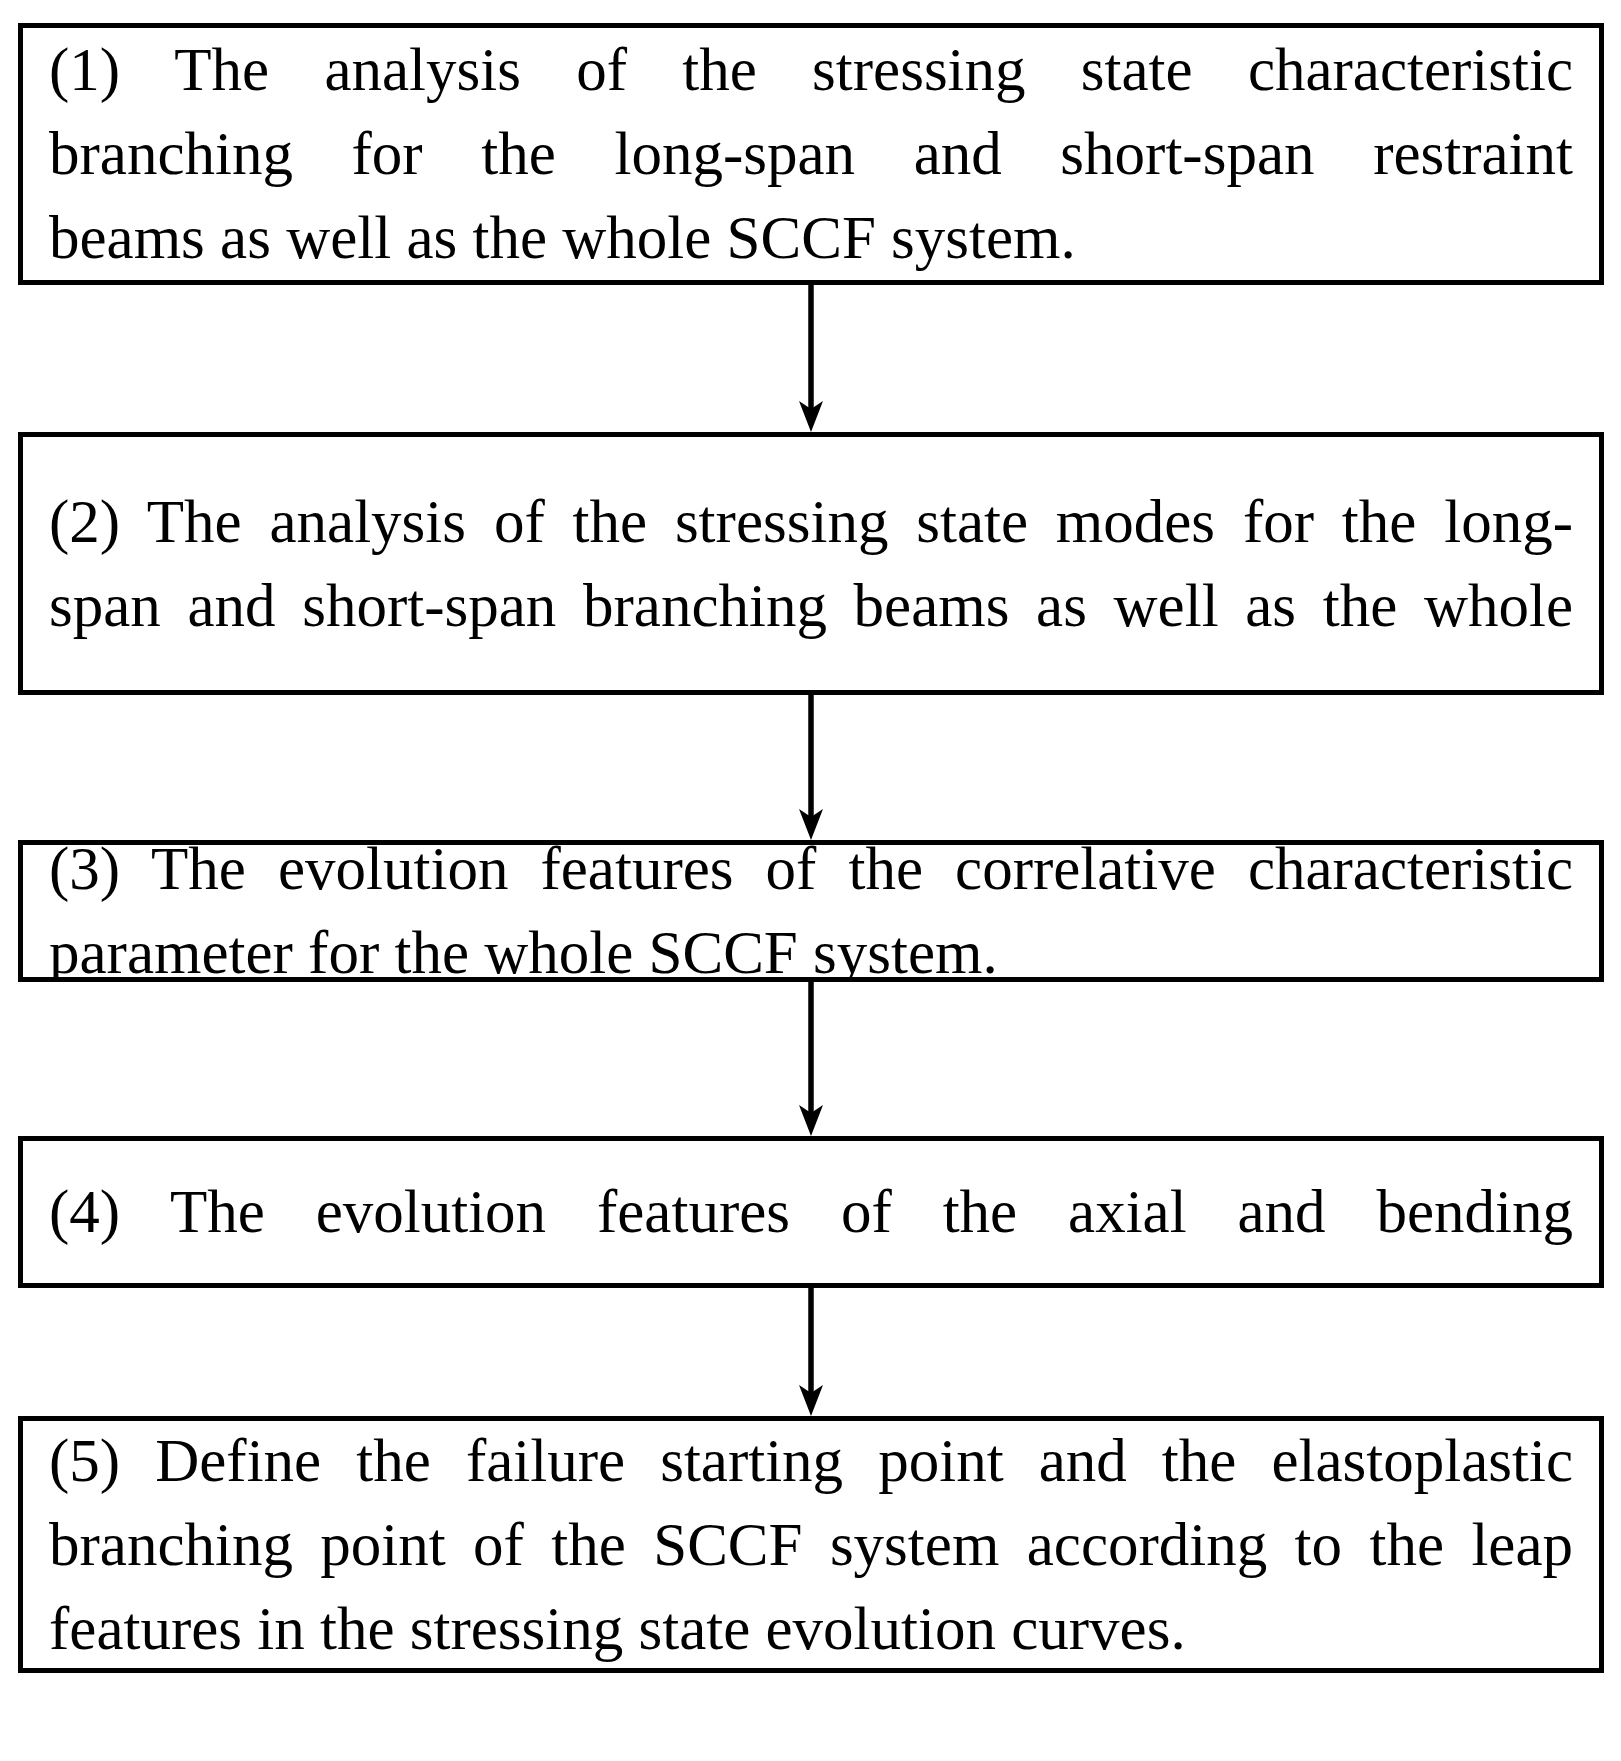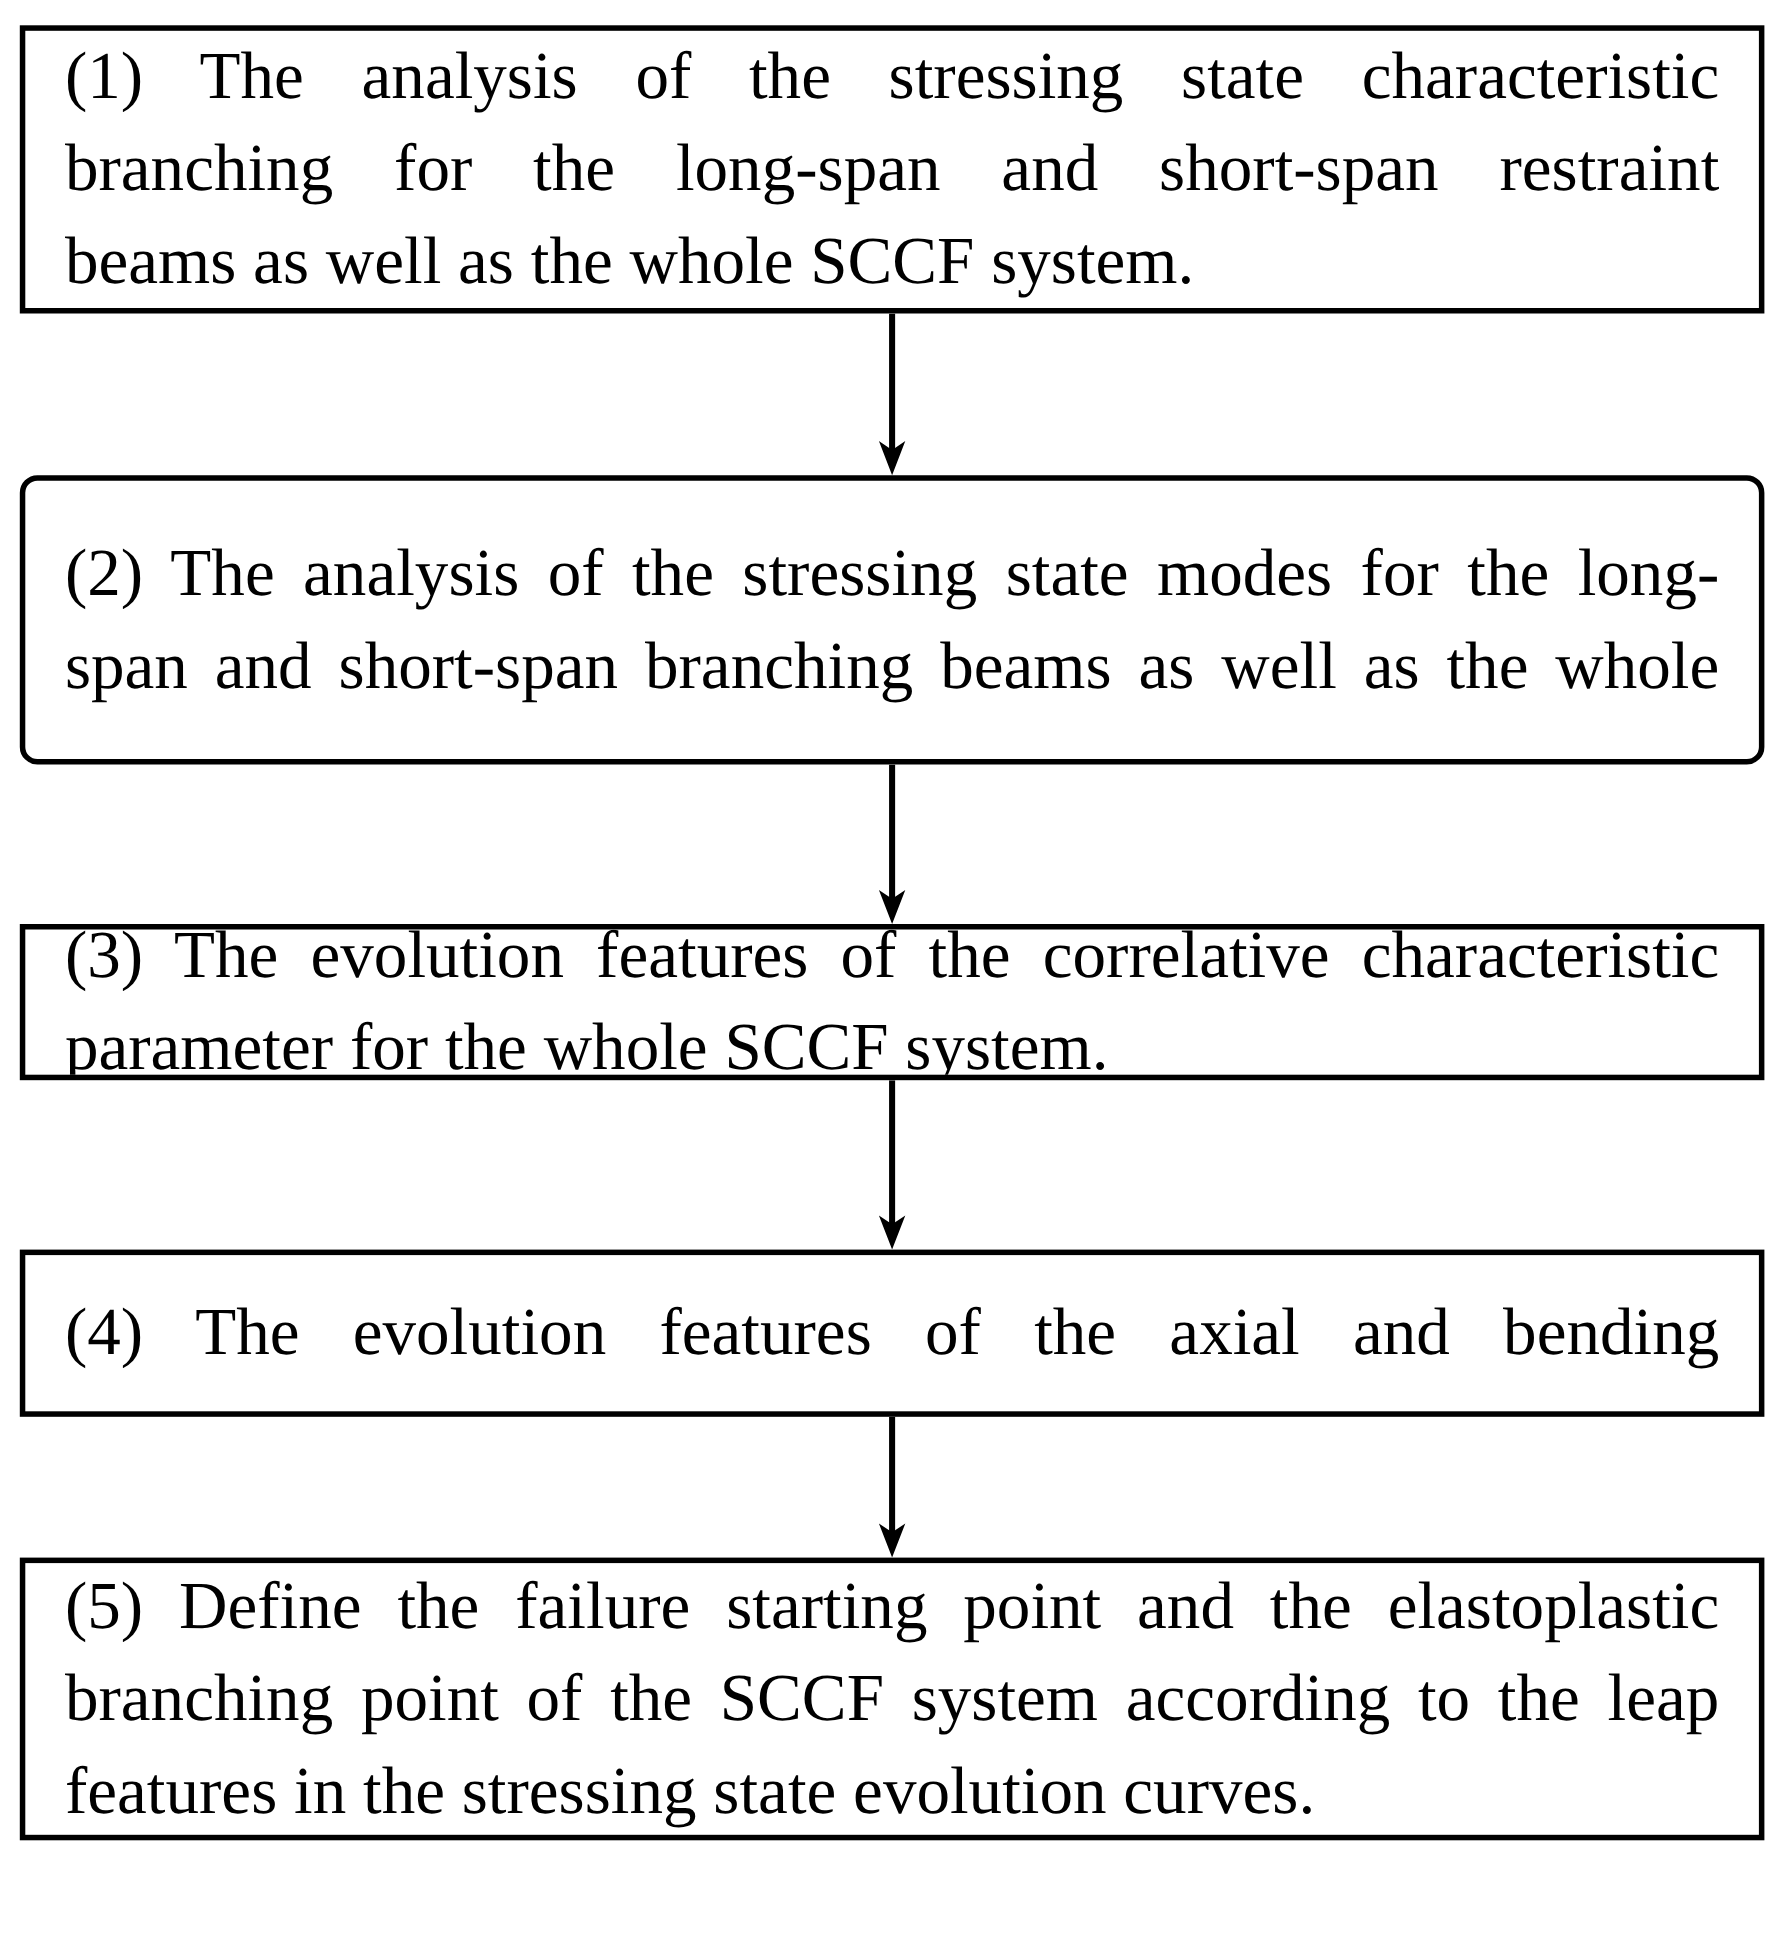--- a/index.html
+++ b/index.html
@@ -13,28 +13,28 @@
   }
   .flowchart {
     padding: 23px 17px 0 18px;
     display: flex;
     flex-direction: column;
     align-items: stretch;
   }
   .step-box {
     border: 5px solid #000000;
     background: #ffffff;
-    padding: 0 36px;
+    padding: 0 26px;
     display: flex;
     flex-direction: column;
     justify-content: center;
     overflow: hidden;
   }
   .box-1 { height: 262px; }
-  .box-2 { height: 263px; border-radius: 16px; }
+  .box-2 { height: 263px; }
   .box-3 { height: 142px; }
   .box-4 { height: 152px; }
   .box-5 { height: 257px; }
   .line {
     font-size: 61px;
     line-height: 84px;
     white-space: nowrap;
     text-align: justify;
     text-align-last: justify;
   }

